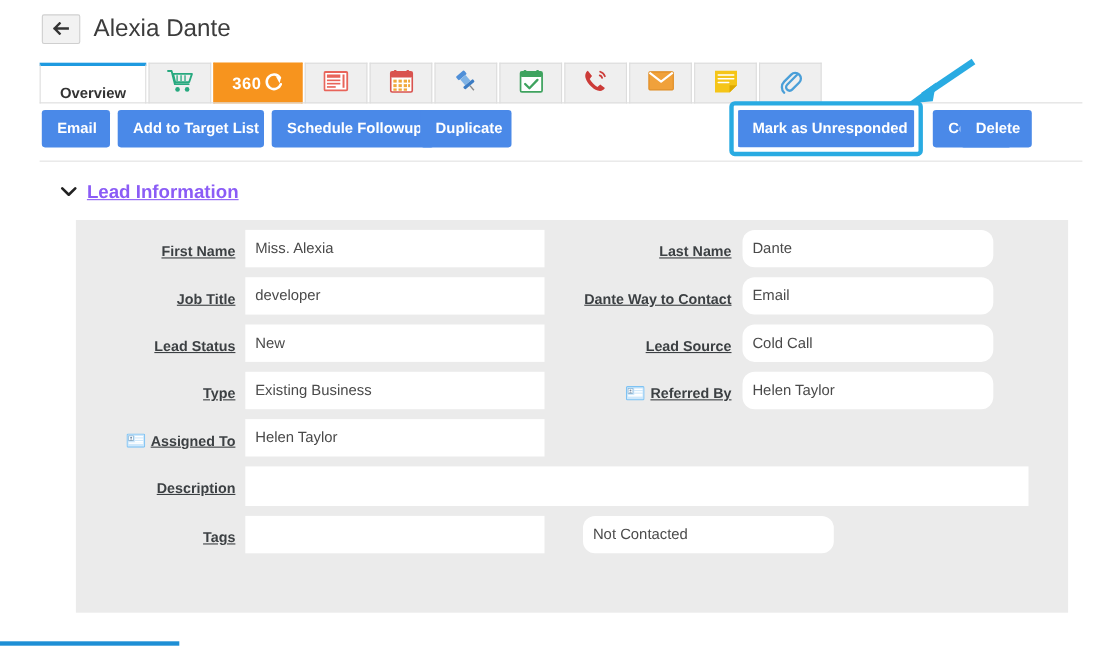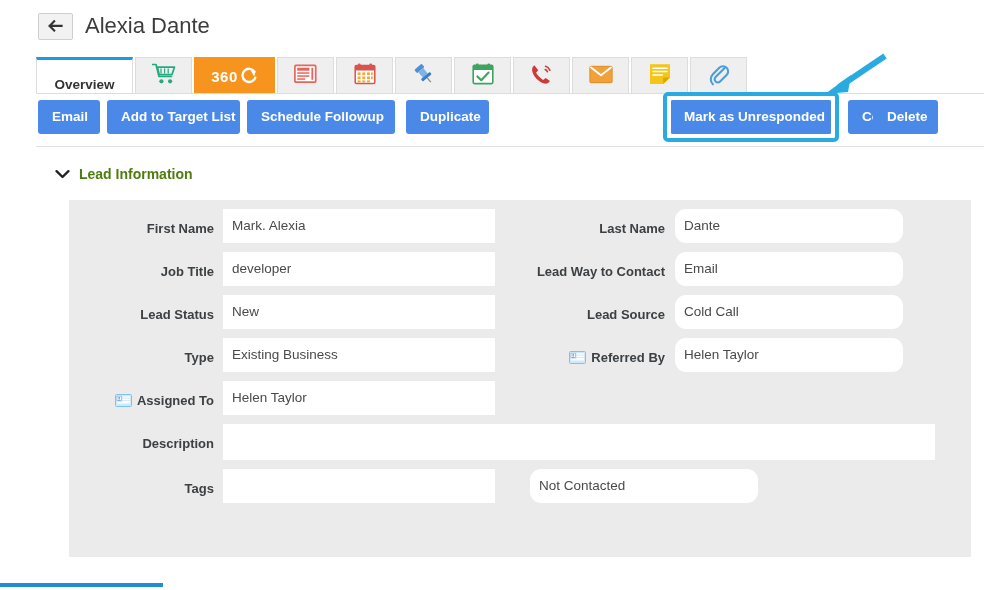--- a/index.html
+++ b/index.html
@@ -113,40 +113,40 @@
     width: 96px; height: 56px; pointer-events: none;
   }
 
   
   .section-head {
     position: absolute; left: 55px; top: 165px;
     display: flex; align-items: center; gap: 9px;
   }
   .section-head .caret { display: block; }
   .section-title {
-    color: #4d7c0f; font-size: 14px; font-weight: bold;
+    color: #8b5cf6; font-size: 17px; font-weight: bold; text-decoration: underline;
   }
 
   
   .panel {
     position: absolute; left: 69px; top: 200px;
     width: 902px; height: 357px;
     background: #ebebeb;
     padding: 9px 0 0 0;
   }
   .frow { display: flex; width: 902px; }
   .fcell { display: flex; align-items: flex-start; }
   .fcell.left  { width: 451px; }
   .fcell.right { width: 451px; }
   .flabel {
     font-size: 13px; font-weight: bold; color: #3c4043;
     text-align: right;
     padding-top: 12px;
     line-height: 15px;
-    display: flex; align-items: flex-start; justify-content: flex-end; gap: 5px;
+    display: flex; align-items: flex-start; justify-content: flex-end; gap: 5px; text-decoration: underline;
   }
   .fcell.left  .flabel { width: 145px; }
   .fcell.right .flabel { width: 145px; }
   .finput {
     background: #ffffff;
     height: 34px;
     border: none;
     font-size: 13.5px;
     color: #4a4a4a;
     line-height: 34px;
@@ -316,21 +316,21 @@
       </span>
     </div>
 
   </div>
   <div class="tabstrip-underline"></div>
 
   <div class="actionbar">
     <button class="btn" style="left:38px;  width:62px;">Email</button>
     <button class="btn" style="left:107px; width:133px;">Add to Target List</button>
     <button class="btn" style="left:247px; width:148px;">Schedule Followup</button>
-    <button class="btn" style="left:406px; width:83px;">Duplicate</button>
+    <button class="btn" style="left:382px; width:83px;">Duplicate</button>
 
     <button class="btn" style="left:670px; width:162px;">Mark as Unresponded</button>
     <button class="btn" style="left:848px; width:72px;">Convert</button>
     <button class="btn" style="left:873px; width:65px;">Delete</button>
   </div>
   <div class="actionbar-rule"></div>
 
   <div class="highlight-box"></div>
   <div class="arrow-annot">
     <svg width="96" height="56" viewBox="0 0 96 56">
@@ -346,36 +346,36 @@
       </svg>
     </span>
     <span class="section-title">Lead Information</span>
   </div>
 
   <div class="panel">
 
     <div class="frow">
       <div class="fcell left">
         <div class="flabel">First Name</div>
-        <div class="finput">Mark. Alexia</div>
+        <div class="finput">Miss. Alexia</div>
       </div>
       <div class="fcell right">
         <div class="flabel">Last Name</div>
         <div class="finput">Dante</div>
       </div>
     </div>
     <div class="fspacer"></div>
 
     <div class="frow">
       <div class="fcell left">
         <div class="flabel">Job Title</div>
         <div class="finput">developer</div>
       </div>
       <div class="fcell right">
-        <div class="flabel">Lead Way to Contact</div>
+        <div class="flabel">Dante Way to Contact</div>
         <div class="finput">Email</div>
       </div>
     </div>
     <div class="fspacer"></div>
 
     <div class="frow">
       <div class="fcell left">
         <div class="flabel">Lead Status</div>
         <div class="finput">New</div>
       </div>

